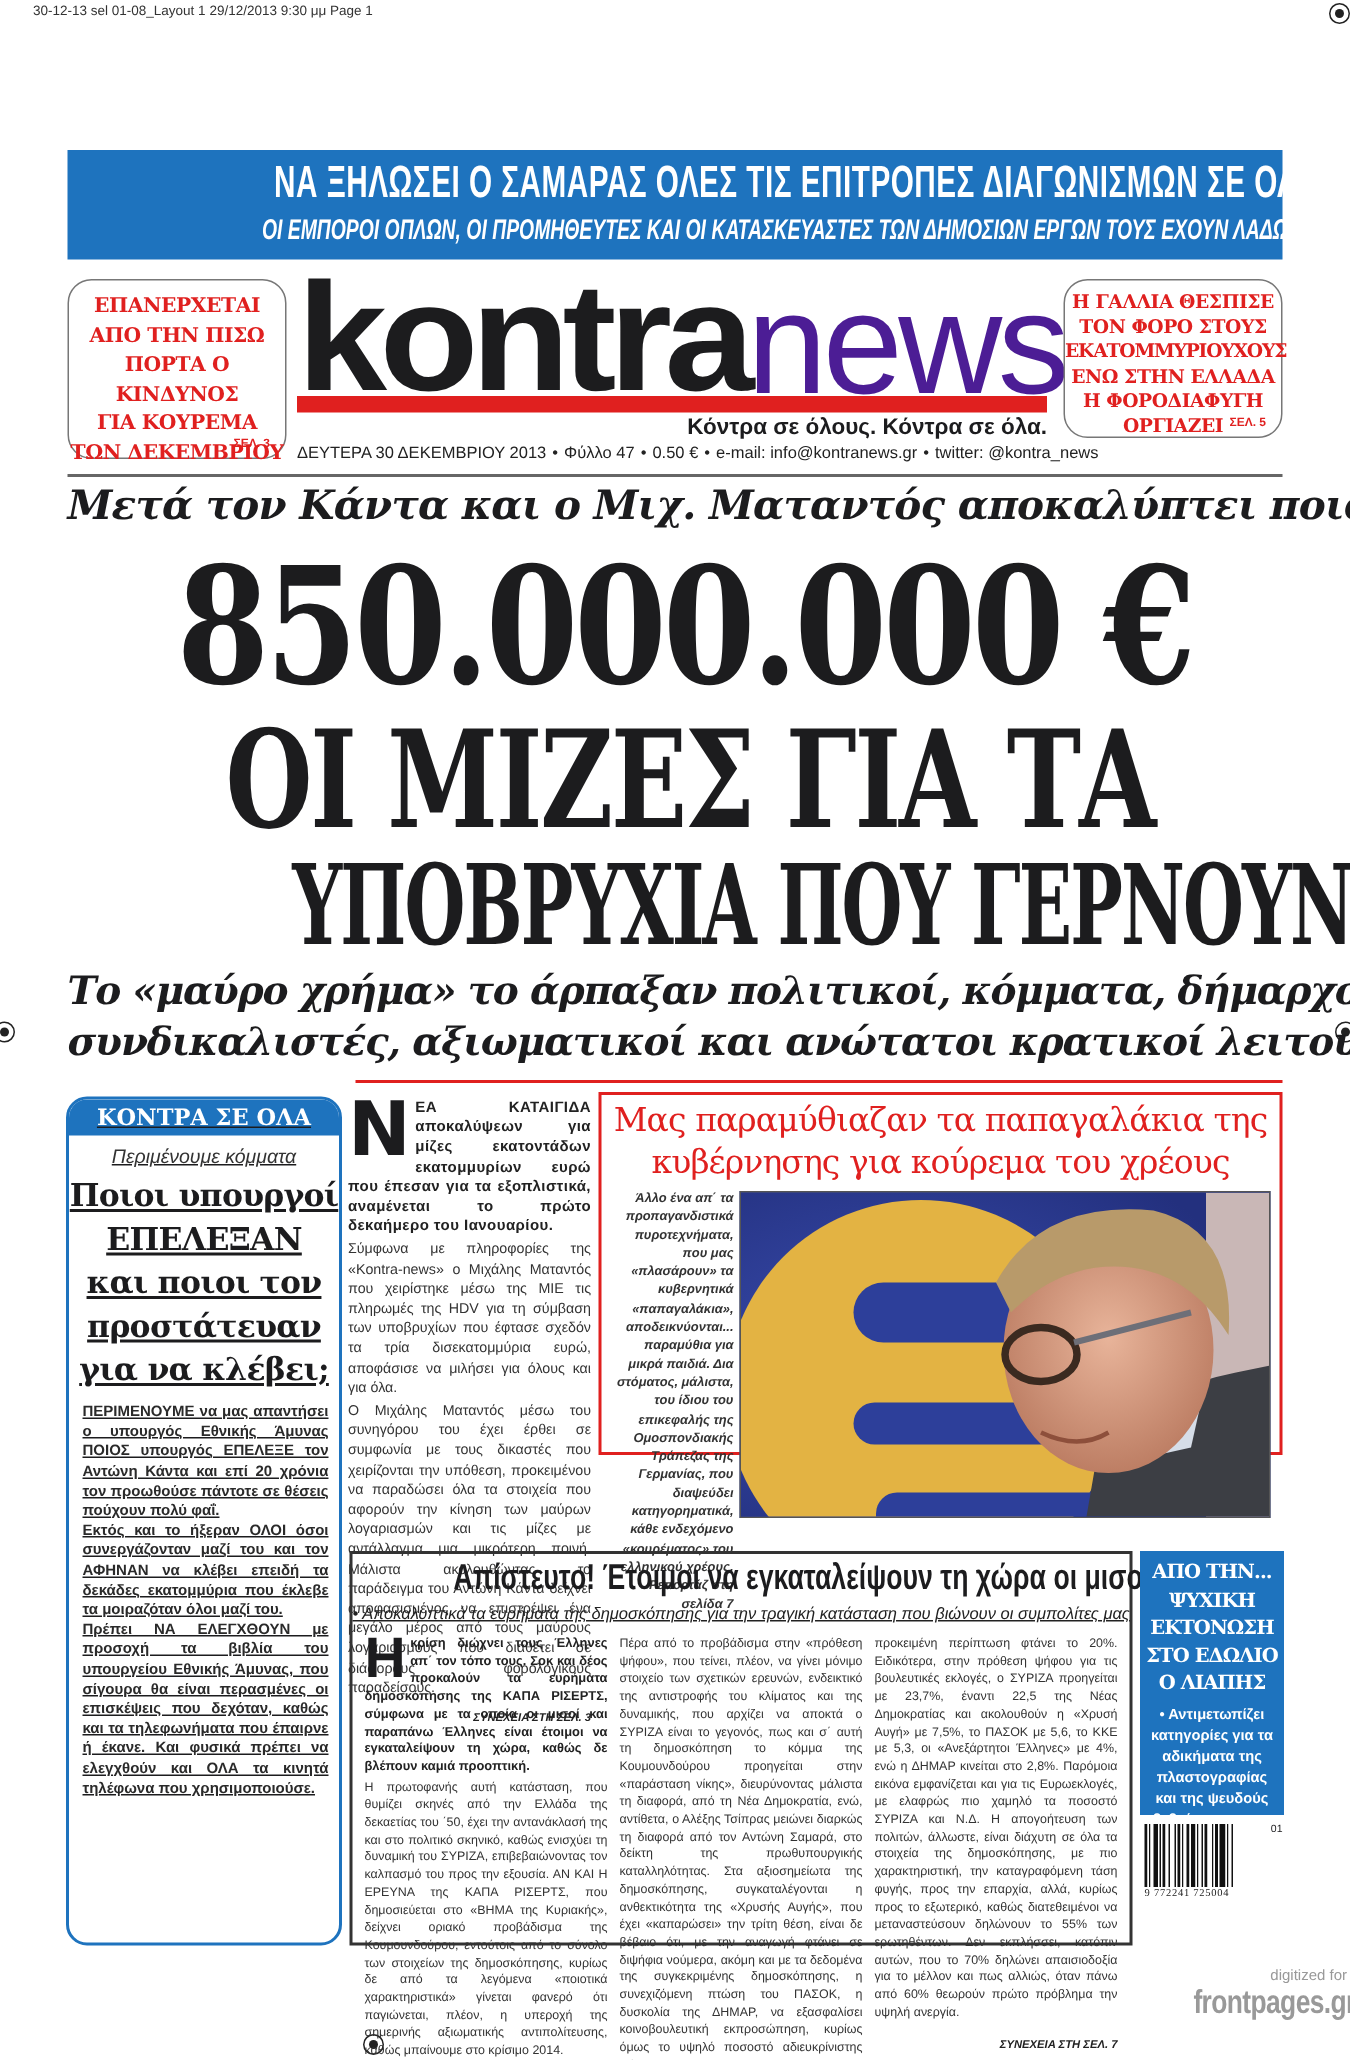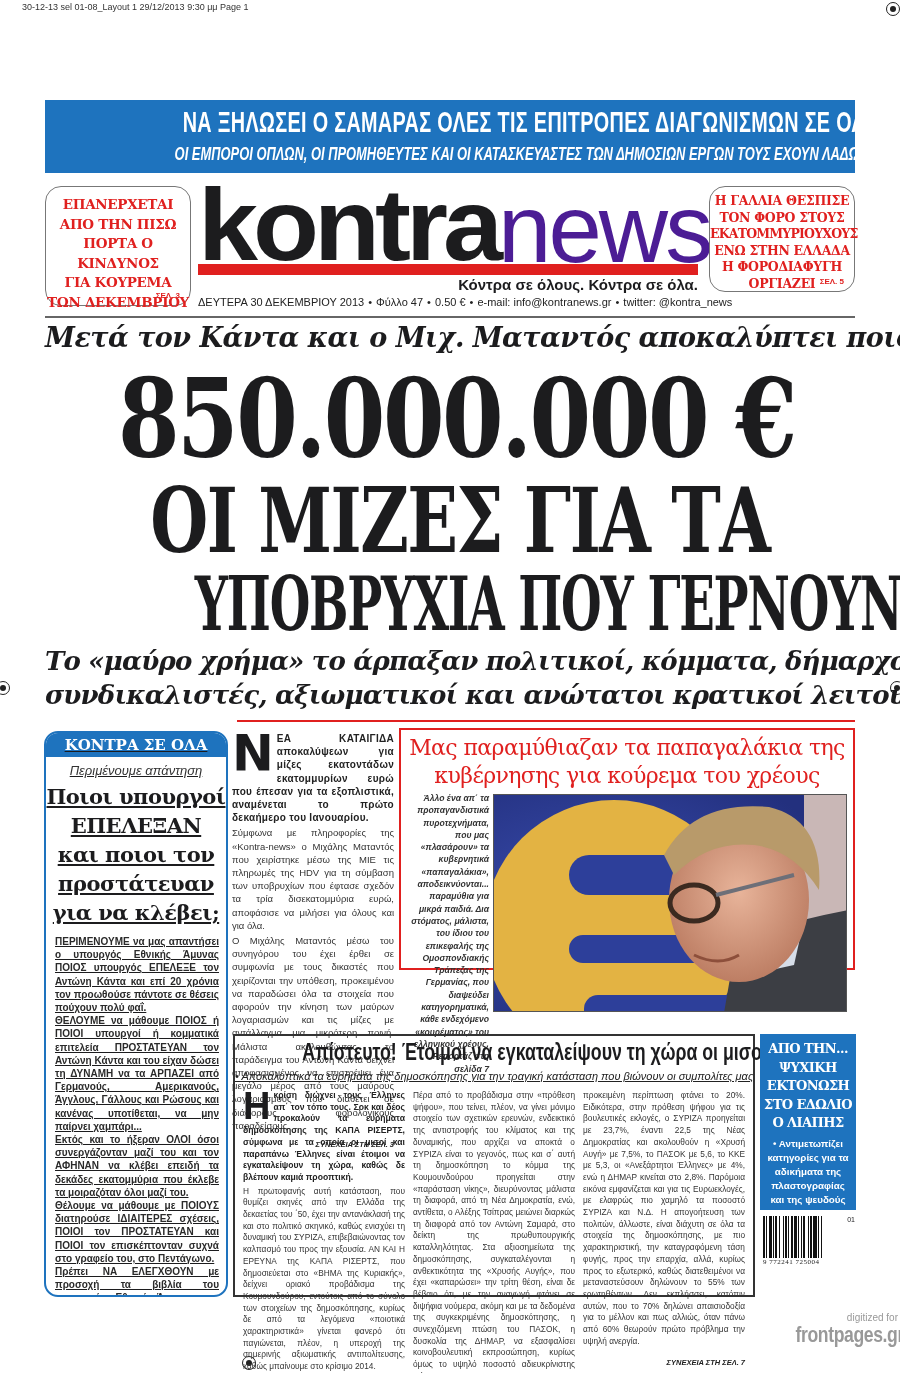--- a/index.html
+++ b/index.html
@@ -134,33 +134,31 @@
 <div class="abs hl hl2">ΟΙ ΜΙΖΕΣ ΓΙΑ ΤΑ</div>
 <div class="abs hl hl3">ΥΠΟΒΡΥΧΙΑ ΠΟΥ ΓΕΡΝΟΥΝ</div>
 <div class="abs subhl">
   <div>Το «μαύρο χρήμα» το άρπαξαν πολιτικοί, κόμματα, δήμαρχοι,</div>
   <div>συνδικαλιστές, αξιωματικοί και ανώτατοι κρατικοί λειτουργοί</div>
 </div>
 <div class="abs rule-red"></div>
 
 <div class="abs col-left">
   <div class="hd">ΚΟΝΤΡΑ ΣΕ ΟΛΑ</div>
-  <div class="kick">Περιμένουμε απάντηση</div>
+  <div class="kick">Περιμένουμε κόμματα</div>
   <div class="big">
     <div>Ποιοι υπουργοί</div>
     <div>ΕΠΕΛΕΞΑΝ</div>
     <div>και ποιοι τον</div>
     <div>προστάτευαν</div>
     <div>για να κλέβει;</div>
   </div>
   <div class="body">
     <p>ΠΕΡΙΜΕΝΟΥΜΕ να μας απαντήσει ο υπουργός Εθνικής Άμυνας ΠΟΙΟΣ υπουργός ΕΠΕΛΕΞΕ τον Αντώνη Κάντα και επί 20 χρόνια τον προωθούσε πάντοτε σε θέσεις πούχουν πολύ φαΐ.</p>
-    <p>ΘΕΛΟΥΜΕ να μάθουμε ΠΟΙΟΣ ή ΠΟΙΟΙ υπουργοί ή κομματικά επιτελεία ΠΡΟΣΤΑΤΕΥΑΝ τον Αντώνη Κάντα και του είχαν δώσει τη ΔΥΝΑΜΗ να τα ΑΡΠΑΖΕΙ από Γερμανούς, Αμερικανούς, Άγγλους, Γάλλους και Ρώσους και κανένας υποτίθεται, να μην παίρνει χαμπάρι...</p>
     <p>Εκτός και το ήξεραν ΟΛΟΙ όσοι συνεργάζονταν μαζί του και τον ΑΦΗΝΑΝ να κλέβει επειδή τα δεκάδες εκατομμύρια που έκλεβε τα μοιραζόταν όλοι μαζί του.</p>
-    <p>Θέλουμε να μάθουμε με ΠΟΙΟΥΣ διατηρούσε ΙΔΙΑΙΤΕΡΕΣ σχέσεις, ΠΟΙΟΙ τον ΠΡΟΣΤΑΤΕΥΑΝ και ΠΟΙΟΙ τον επισκέπτονταν συχνά στο γραφείο του, στο Πεντάγωνο.</p>
     <p>Πρέπει ΝΑ ΕΛΕΓΧΘΟΥΝ με προσοχή τα βιβλία του υπουργείου Εθνικής Άμυνας, που σίγουρα θα είναι περασμένες οι επισκέψεις που δεχόταν, καθώς και τα τηλεφωνήματα που έπαιρνε ή έκανε. Και φυσικά πρέπει να ελεγχθούν και ΟΛΑ τα κινητά τηλέφωνα που χρησιμοποιούσε.</p>
 
   </div>
 </div>
 
 <div class="abs col-mid">
   <span class="dropcap">Ν</span>
   <div class="lead">ΕΑ ΚΑΤΑΙΓΙΔΑ αποκαλύψεων για μίζες εκατοντάδων εκατομμυρίων ευρώ που έπεσαν για τα εξοπλιστικά, αναμένεται το πρώτο δεκαήμερο του Ιανουαρίου.</div>
   <div class="body">Σύμφωνα με πληροφορίες της «Kontra-news» ο Μιχάλης Ματαντός που χειρίστηκε μέσω της ΜΙΕ τις πληρωμές της HDV για τη σύμβαση των υποβρυχίων που έφτασε σχεδόν τα τρία δισεκατομμύρια ευρώ, αποφάσισε να μιλήσει για όλους και για όλα.</div>
   <div class="body">Ο Μιχάλης Ματαντός μέσω του συνηγόρου του έχει έρθει σε συμφωνία με τους δικαστές που χειρίζονται την υπόθεση, προκειμένου να παραδώσει όλα τα στοιχεία που αφορούν την κίνηση των μαύρων λογαριασμών και τις μίζες με αντάλλαγμα μια μικρότερη ποινή. Μάλιστα ακολουθώντας το παράδειγμα του Αντώνη Κάντα δείχνει αποφασισμένος να επιστρέψει ένα μεγάλο μέρος από τους μαύρους λογαριασμούς που διαθέτει σε διάφορους φορολογικούς παραδείσους.</div>

